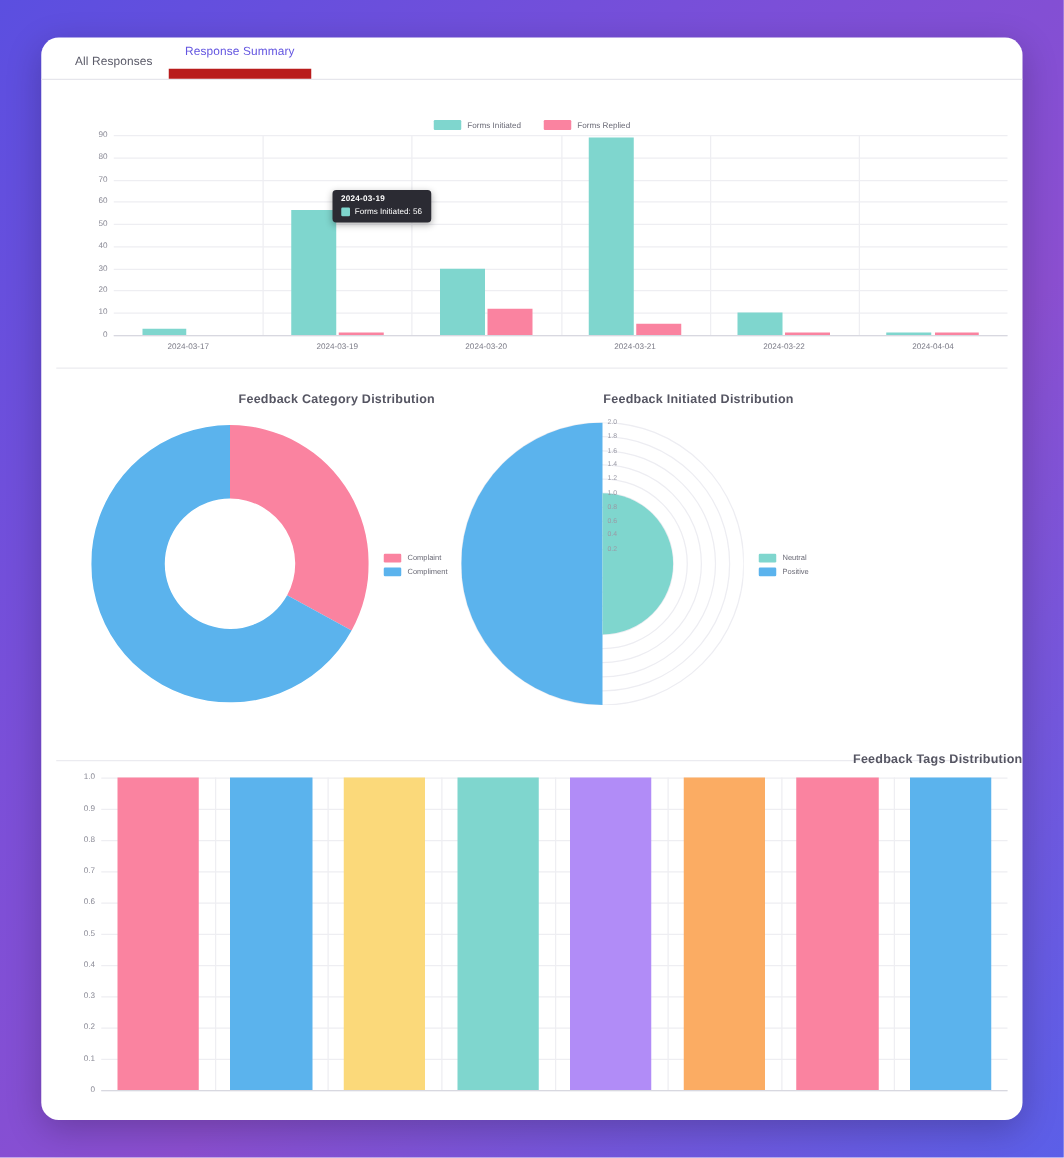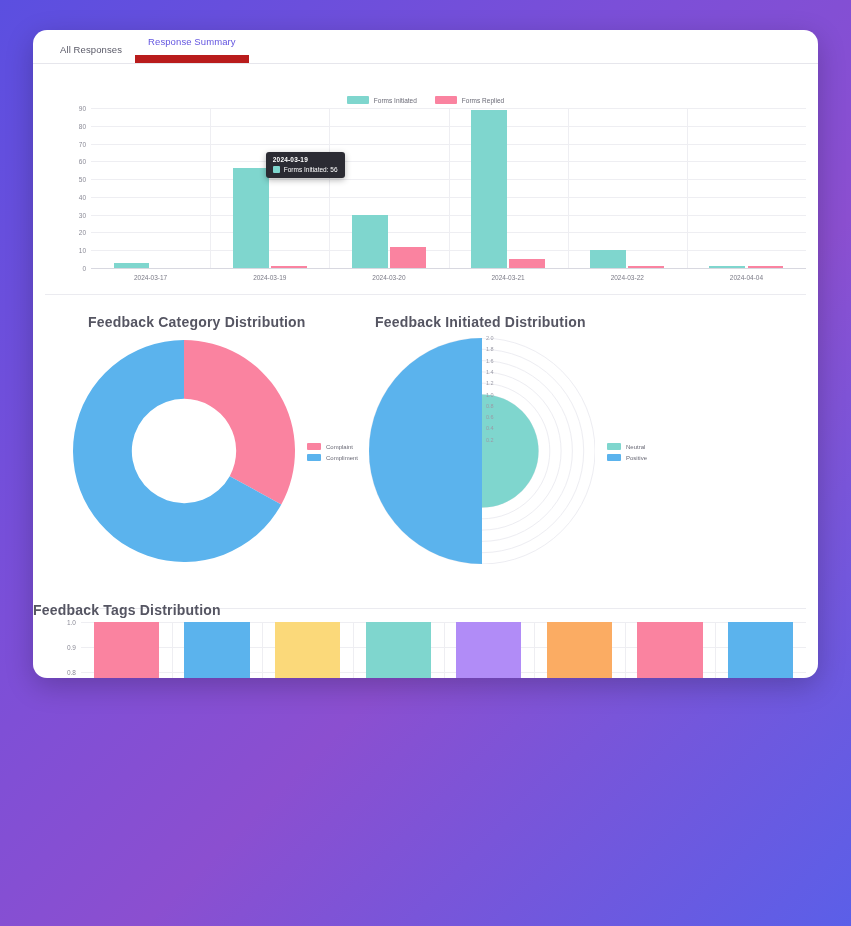--- a/index.html
+++ b/index.html
@@ -5,21 +5,21 @@
   * { box-sizing: border-box; margin: 0; padding: 0; }
   html, body { width: 851px; height: 926px; }
   body {
     font-family: "Liberation Sans", sans-serif;
     background: linear-gradient(135deg, #5b4fe0 0%, #7b4fd8 35%, #8b4fd0 60%, #5b5fe8 100%);
     overflow: hidden;
   }
   #app {
     position: absolute;
     left: 33px; top: 30px;
-    width: 785px; height: 648px;
+    width: 785px; height: 866px;
     background: #ffffff;
     border-radius: 14px;
     box-shadow: 0 8px 28px rgba(0,0,0,0.22);
     overflow: hidden;
     text-decoration: underline;
   }
 
   
   .tabbar {
     position: absolute; left: 0; top: 0;
@@ -36,22 +36,22 @@
     letter-spacing: .1px;
     white-space: nowrap;
   }
   .tab.active { color: #6355e0; border-bottom: 8px solid #b91c1c; }
 
   
   .panel { position: absolute; left: 0; width: 785px; }
   .divider { position: absolute; left: 12px; width: 761px; height: 1px; background: #ebebf0; }
 
   .ctitle {
-    text-align: left;
-    font-size: 14px;
+    text-align: right;
+    font-size: 10px;
     font-weight: bold;
     color: #555562;
     letter-spacing: .2px;
   }
 
   
   .legend { display: flex; align-items: center; gap: 5px; }
   .legend .sw { width: 22px; height: 8px; border-radius: 1px; }
   .legend .lb { font-size: 6.5px; color: #6a6a76; white-space: nowrap; }
   .legend-v { display: flex; flex-direction: column; gap: 4px; }

